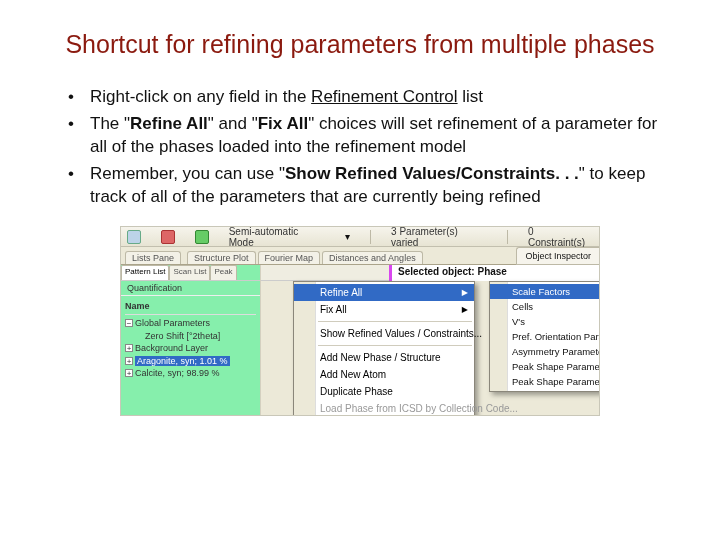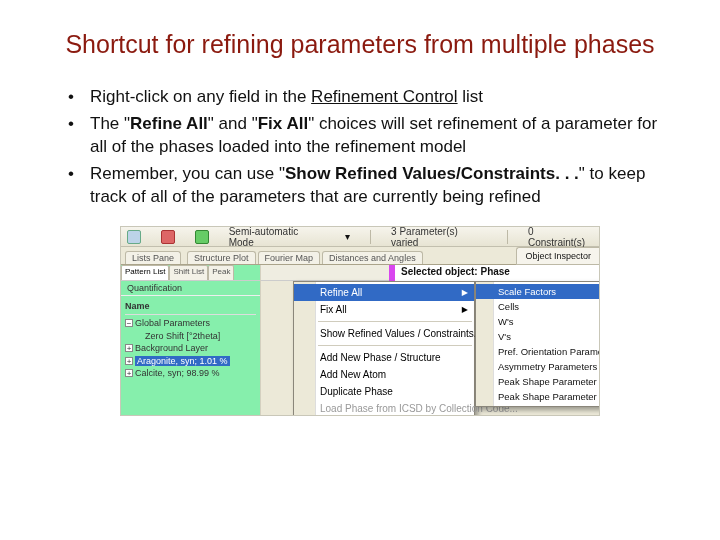--- a/index.html
+++ b/index.html
@@ -68,21 +68,21 @@
   }
   .tab.active { background:#fff; color:#000; }
   .oi-tab {
     position:absolute; right:0; top:20px; height:18px;
     background:#f6f4ec; border:1px solid #bdb9a6; border-right:none;
     border-radius:3px 0 0 0; padding:1px 8px; font-size:9px;
     display:flex; align-items:center;
   }
   .selbar {
     position:absolute; right:0; top:38px; height:16px; width: 210px;
-    background:#fff; border-left:6px solid #d946ef; font-size:10px;
+    background:#fff; border-left:3px solid #d946ef; font-size:10px;
     padding:1px 6px; font-weight:700;
   }
   .left-area {
     position:absolute; left:0; top:38px; bottom:0; width:140px;
     background:#86efac; border-right:1px solid #d4d0c0;
   }
   .subtabs { height:16px; display:flex; border-bottom:1px solid #ccc; }
   .subtabs .tab { font-size:8px; padding:1px 3px; border-radius:2px 2px 0 0; }
   .quant { font-size:9px; padding:2px 6px; color:#333; border-bottom:1px solid #eee; }
   .tree { padding: 4px 4px; font-size:9px; color:#333; line-height:1.4; overflow:hidden; }
@@ -104,21 +104,21 @@
     position:relative; display:flex; align-items:center;
     height:17px; padding: 0 16px 0 26px; font-size:10px; color:#000;
     white-space:nowrap;
   }
   .menu-item.sep { height:1px; margin:3px 2px 3px 24px; background:#d0ccbd; padding:0; }
   .menu-item.hover { background:#316ac5; color:#fff; }
   .menu-item .arrow { position:absolute; right:6px; font-size:8px; }
 
   
   .submenu {
-    position:absolute; left:354px; top:54px; width:126px;
+    position:absolute; left:368px; top:54px; width:126px;
     background:#fff; border:1px solid #8a867a;
     box-shadow: 3px 3px 5px rgba(0,0,0,.35);
     padding:2px 0;
   }
   .submenu .strip { position:absolute; left:0; top:0; bottom:0; width:18px; background:#ece9d8; border-right:1px solid #ddd; }
   .sub-item {
     position:relative; height:15px; padding:0 8px 0 22px; font-size:9.5px;
     display:flex; align-items:center; white-space:nowrap;
   }
   .sub-item.hover { background:#316ac5; color:#fff; }
@@ -165,21 +165,21 @@
       <div class="tab">Fourier Map</div>
       <div class="tab">Distances and Angles</div>
     </div>
     <div class="oi-tab">Object Inspector</div>
     <div class="selbar">Selected object: Phase</div>
     <div class="grid-cols blur"></div>
 
     <div class="left-area blur">
       <div class="subtabs">
         <div class="tab active">Pattern List</div>
-        <div class="tab">Shift List</div>
+        <div class="tab">Scan List</div>
         <div class="tab">Peak</div>
       </div>
       <div class="quant">Quantification</div>
       <div class="tree">
         <div class="hdr">Name</div>
         <div class="lvl1"><span class="box">−</span><span>Global Parameters</span></div>
         <div class="lvl2">Zero Shift [°2theta]</div>
         <div class="lvl1"><span class="box">+</span><span>Background Layer</span></div>
         <div class="lvl1"><span class="box">+</span><span class="sel">Aragonite, syn; 1.01 %</span></div>
         <div class="lvl1"><span class="box">+</span><span>Calcite, syn; 98.99 %</span></div>
@@ -213,21 +213,20 @@
       <div class="menu-item" style="color:#999">
           <span>Load Phase from ICSD by Collection Code...</span>
         </div>
 
     </div>
 
     <div class="submenu">
       <div class="strip"></div>
       <div class="sub-item hover">Scale Factors</div>
       <div class="sub-item">Cells</div>
-      <div class="sub-item">W's</div>
       <div class="sub-item">V's</div>
       <div class="sub-item">Pref. Orientation Parameters</div>
       <div class="sub-item">Asymmetry Parameters</div>
       <div class="sub-item">Peak Shape Parameter 1's</div>
       <div class="sub-item">Peak Shape Parameter 2's</div>
 
     </div>
   </div>
 </div>
 

